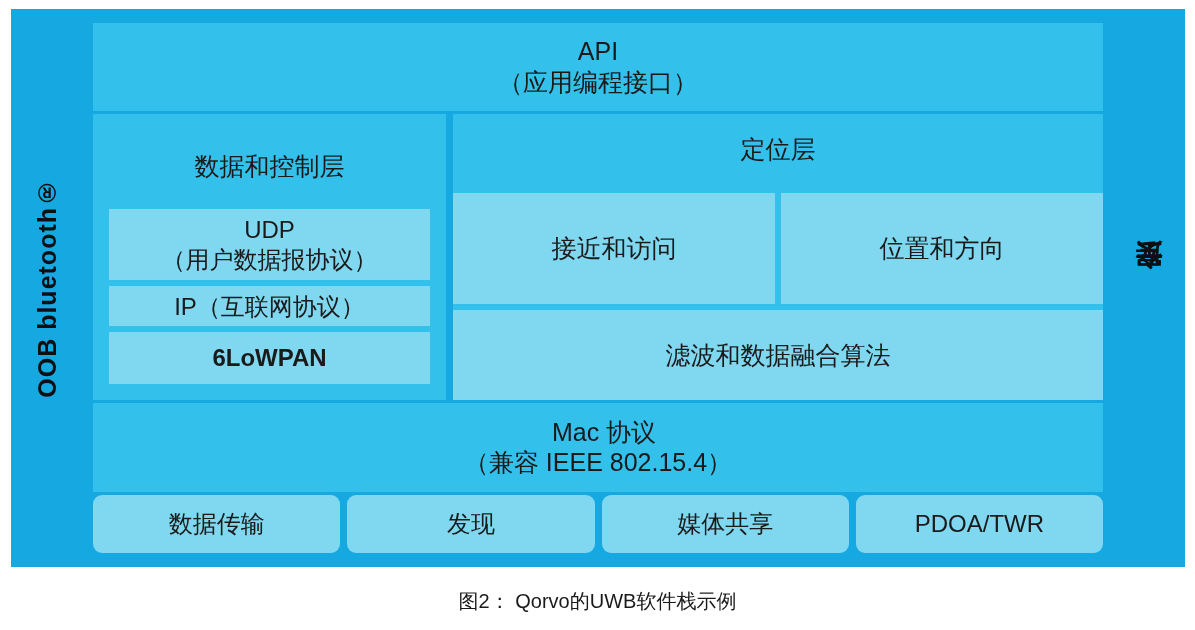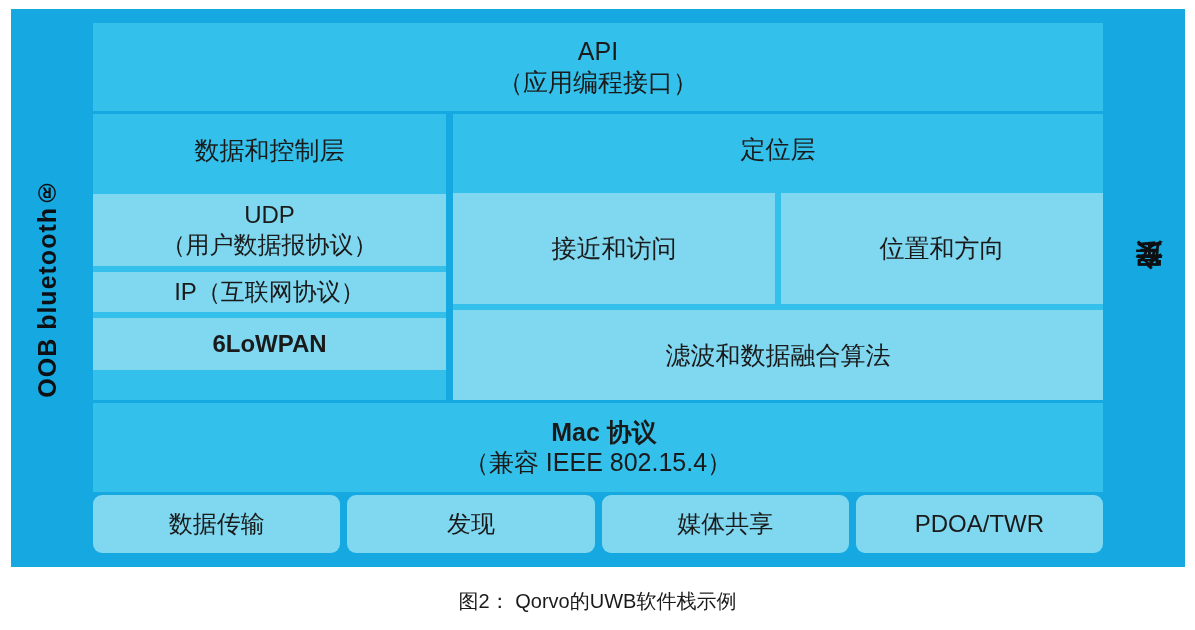--- a/index.html
+++ b/index.html
@@ -96,21 +96,21 @@
     gap: 7px;
     height: 286px;
   }
 
   .col-left {
     flex: 0 0 353px;
     display: flex;
     flex-direction: column;
     background: #33c1ec;
     gap: 6px;
-    padding: 0;
+    padding: 16px;
     box-sizing: border-box;
   }
   .col-left .hdr {
     height: 74px;
     font-size: 25px;
     background: #33c1ec;
   }
   .udp-box {
     height: 72px;
     font-size: 24px;
@@ -152,21 +152,21 @@
   .fusion-box {
     height: 90px;
     font-size: 25px;
   }
 
   .mac-box {
     height: 90px;
     font-size: 25px;
     flex-direction: column;
   }
-  .mac-box .l1 { font-weight: bold; margin-left: 12px; }
+  .mac-box .l1 { font-weight: normal; margin-left: 12px; }
 
   .bottom-row {
     display: flex;
     flex-direction: row;
     gap: 7px;
     height: 58px;
   }
   .bottom-row .box {
     flex: 1 1 25%;
     font-size: 24px;

